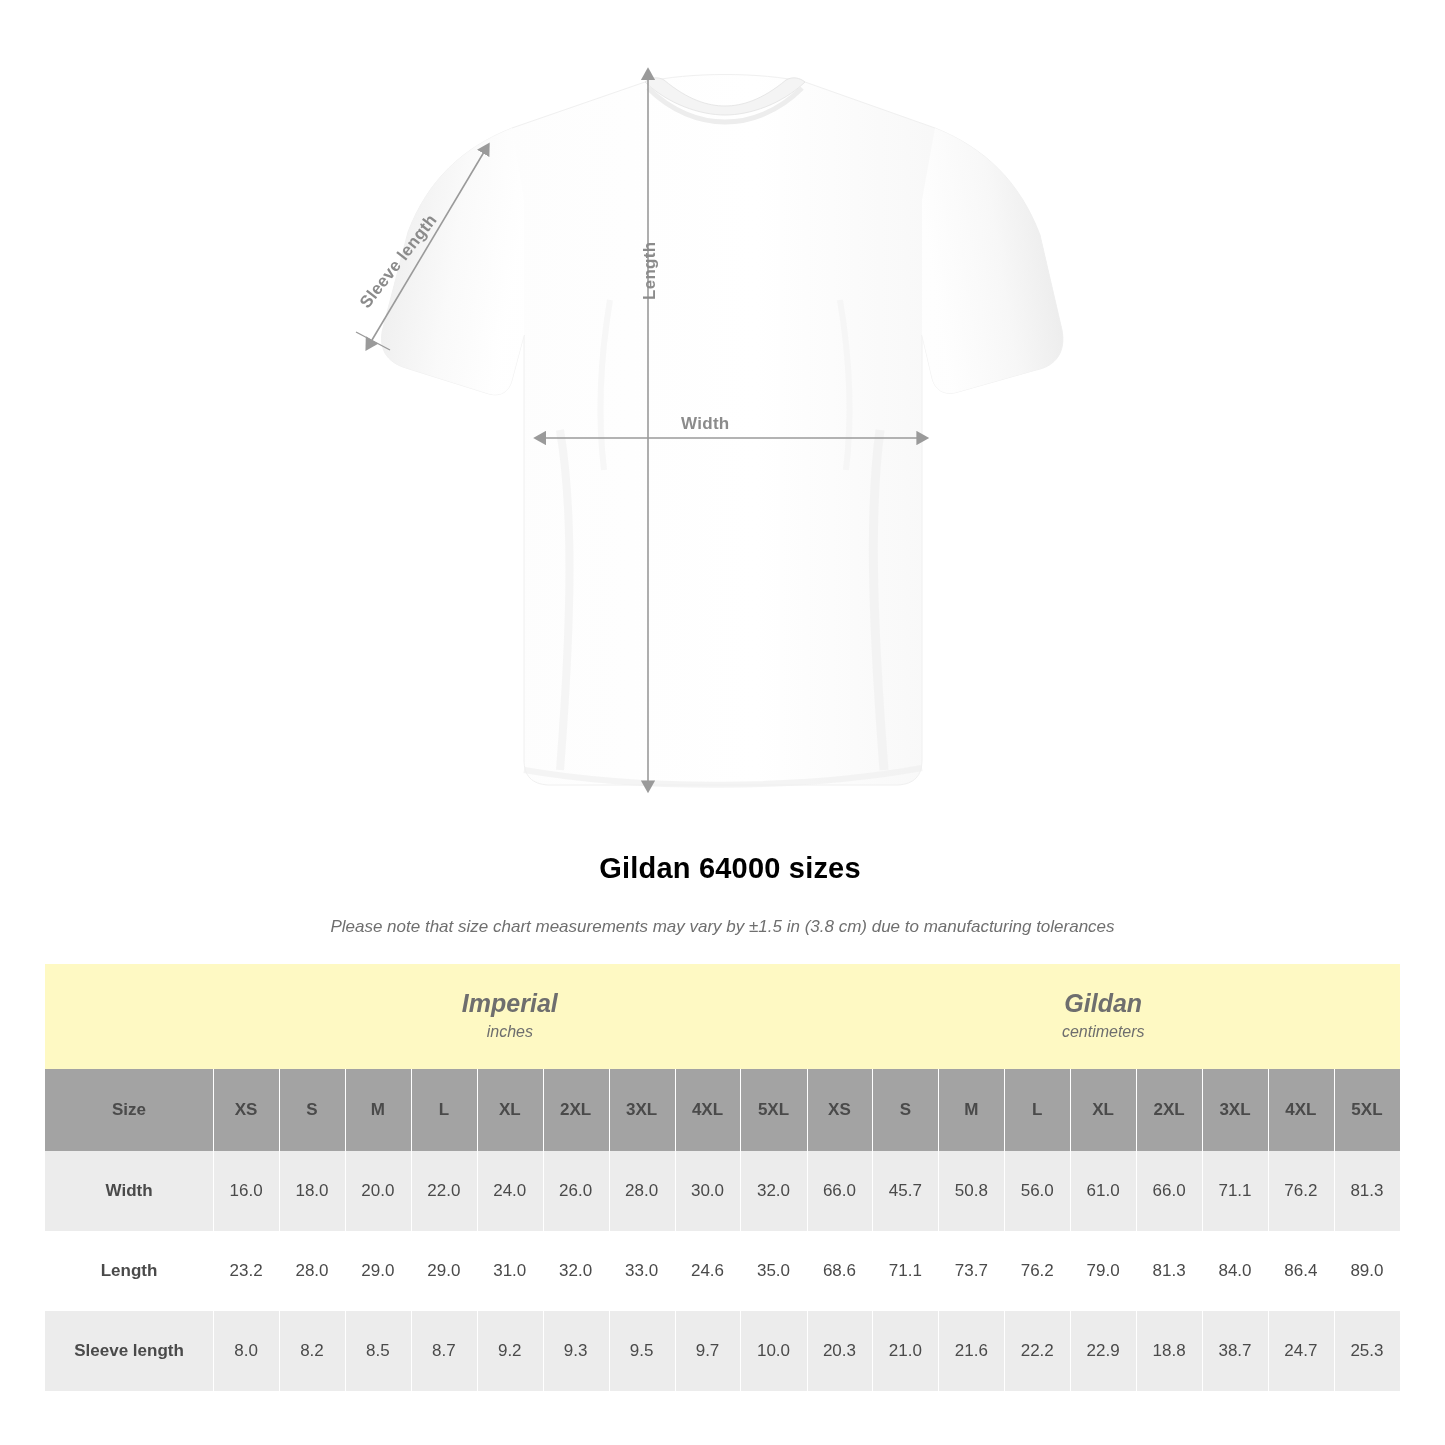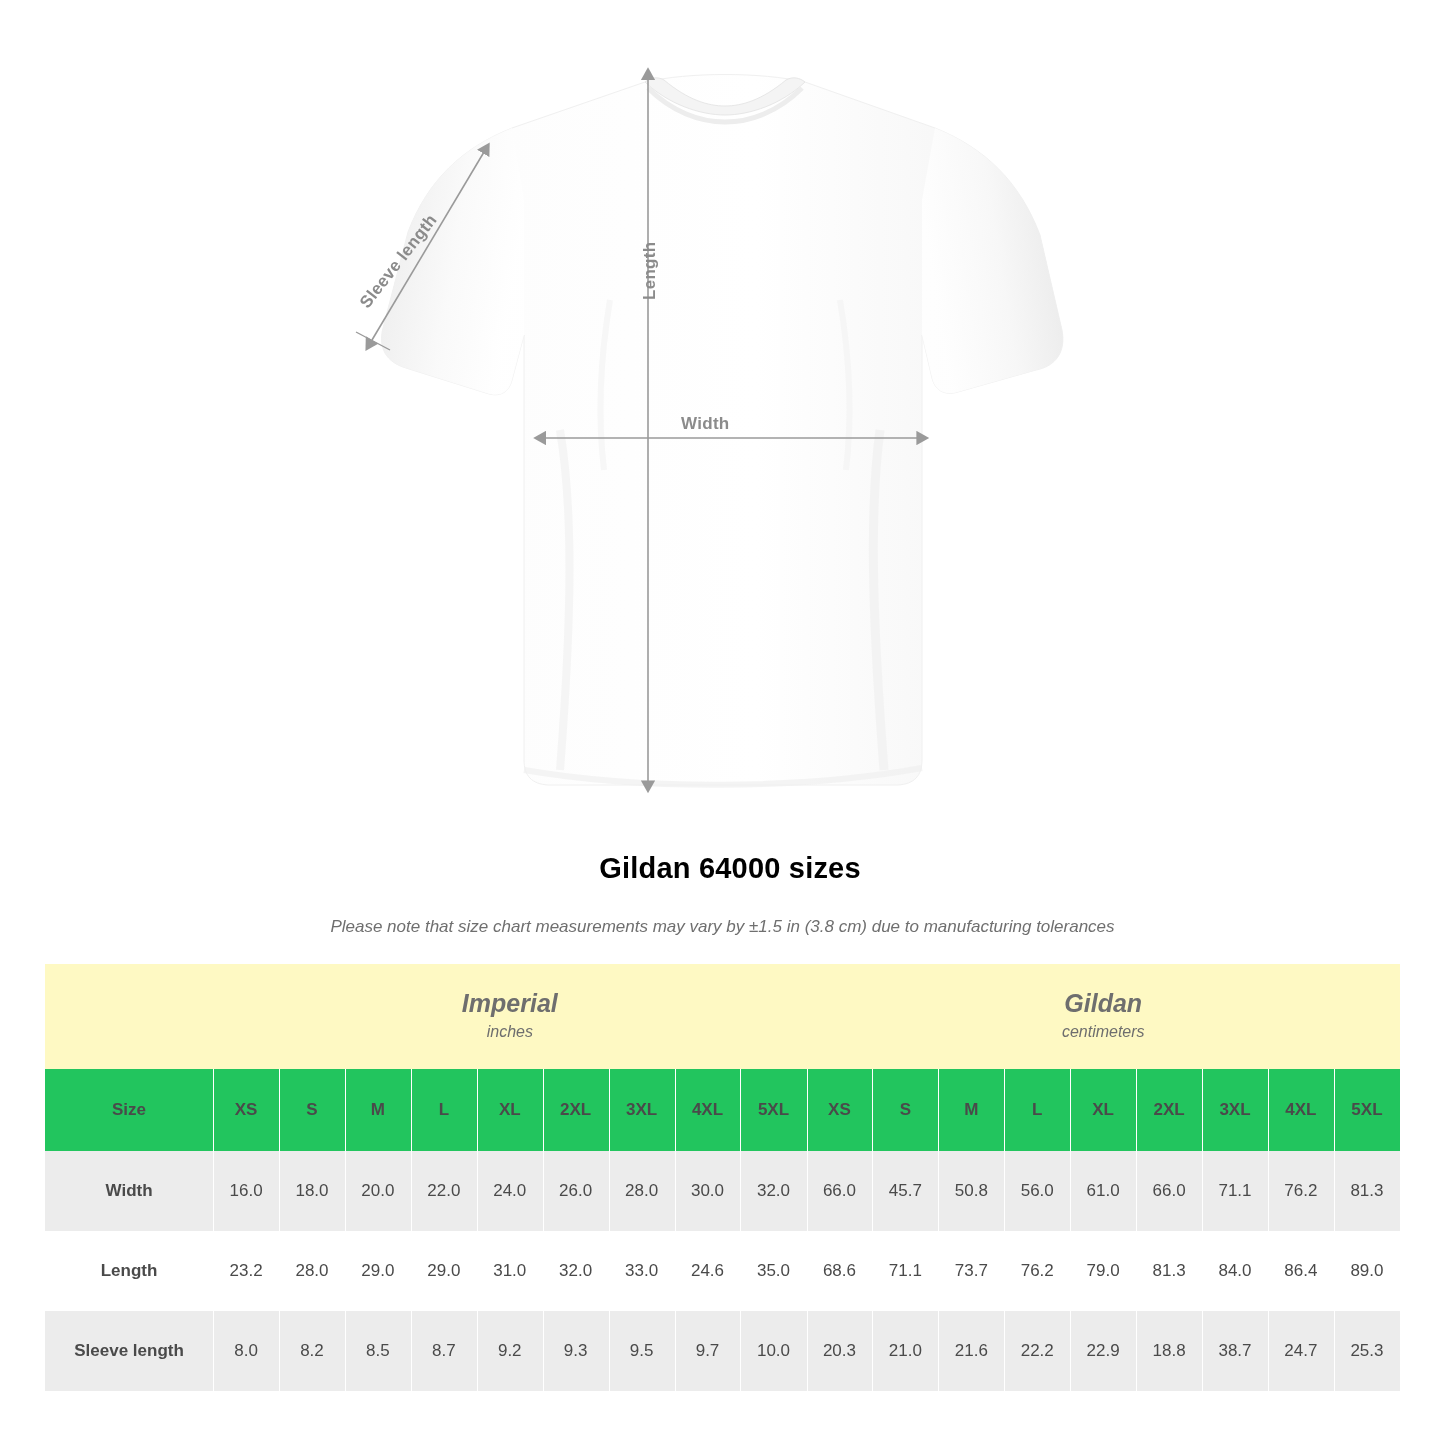--- a/index.html
+++ b/index.html
@@ -105,21 +105,21 @@
   }
   .unit-sub {
     font-size: 16px;
     font-style: italic;
     color: #6e6e6e;
     line-height: 1.6;
     text-align: center;
   }
   .row-head {
     height: 82px;
-    background: #22c55e;
+    background: #a3a3a3;
   }
   .row-head td {
     font-weight: bold;
     font-size: 18px;
     color: #3a3a3a;
   }
   .row-label {
     font-weight: bold;
     font-size: 18px;
     color: #3a3a3a;

